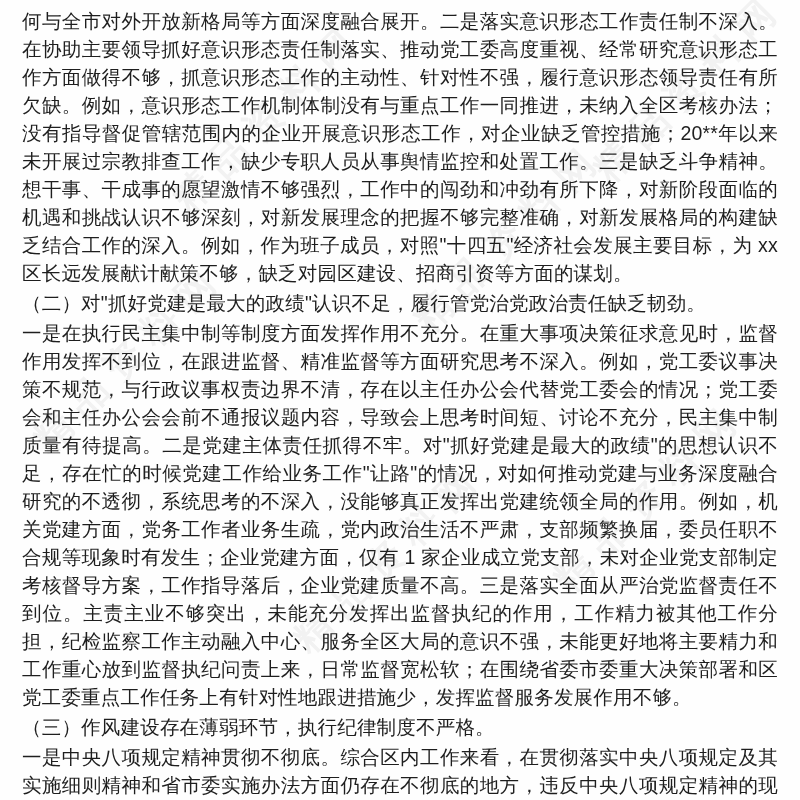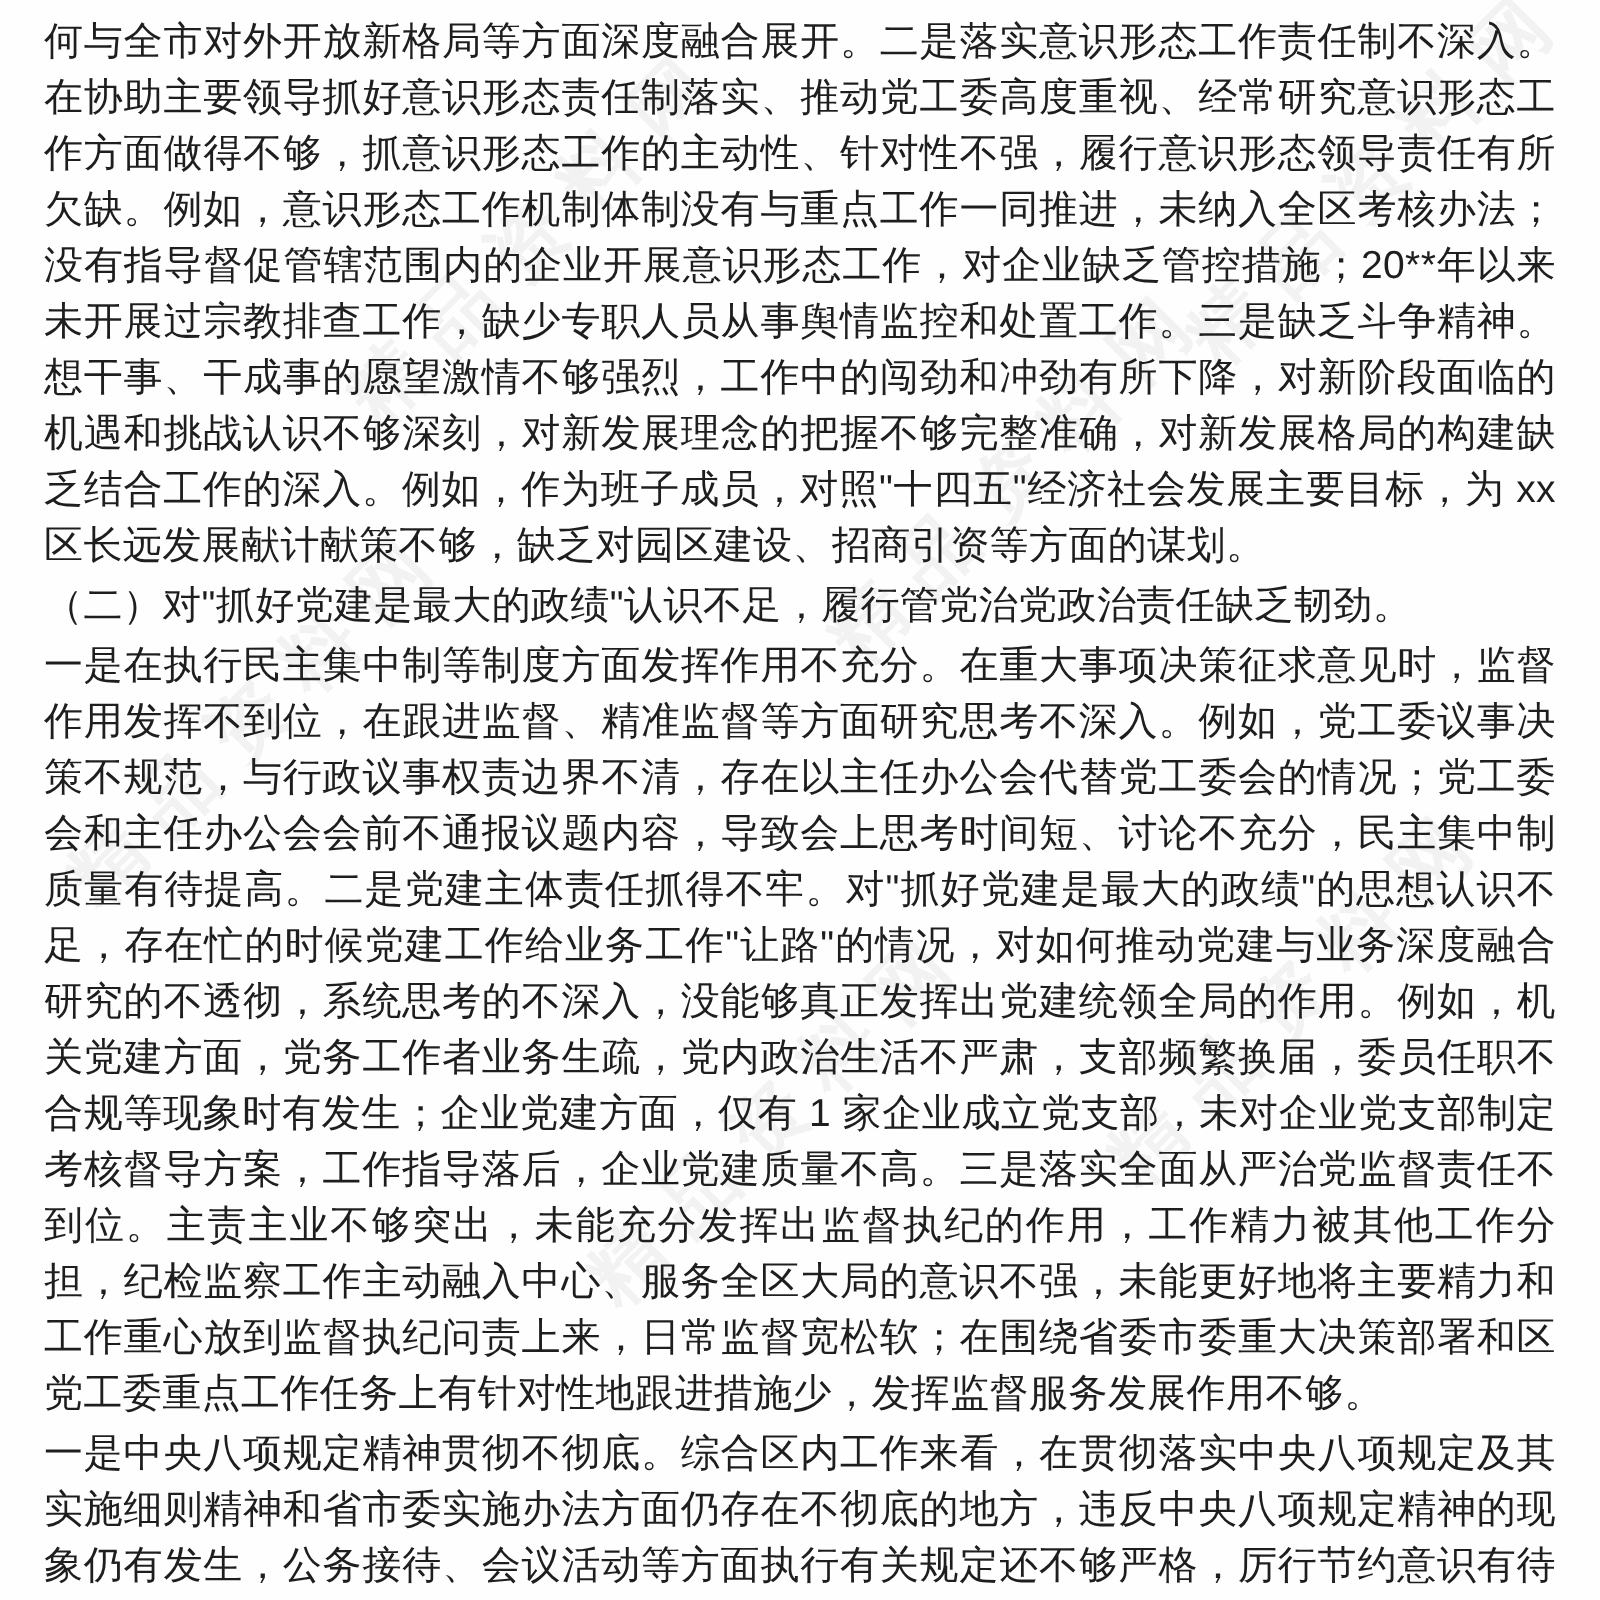--- a/index.html
+++ b/index.html
@@ -71,19 +71,20 @@
     <span class="wm" style="left: 600px; top: 150px;">精品资料网</span>
   </div>
 
   <div class="text-layer">
     <p>何与全市对外开放新格局等方面深度融合展开。二是落实意识形态工作责任制不深入。在协助主要领导抓好意识形态责任制落实、推动党工委高度重视、经常研究意识形态工作方面做得不够，抓意识形态工作的主动性、针对性不强，履行意识形态领导责任有所欠缺。例如，意识形态工作机制体制没有与重点工作一同推进，未纳入全区考核办法；没有指导督促管辖范围内的企业开展意识形态工作，对企业缺乏管控措施；20**年以来未开展过宗教排查工作，缺少专职人员从事舆情监控和处置工作。三是缺乏斗争精神。想干事、干成事的愿望激情不够强烈，工作中的闯劲和冲劲有所下降，对新阶段面临的机遇和挑战认识不够深刻，对新发展理念的把握不够完整准确，对新发展格局的构建缺乏结合工作的深入。例如，作为班子成员，对照"十四五"经济社会发展主要目标，为 xx 区长远发展献计献策不够，缺乏对园区建设、招商引资等方面的谋划。</p>
 
     <p>（二）对"抓好党建是最大的政绩"认识不足，履行管党治党政治责任缺乏韧劲。</p>
 
     <p>一是在执行民主集中制等制度方面发挥作用不充分。在重大事项决策征求意见时，监督作用发挥不到位，在跟进监督、精准监督等方面研究思考不深入。例如，党工委议事决策不规范，与行政议事权责边界不清，存在以主任办公会代替党工委会的情况；党工委会和主任办公会会前不通报议题内容，导致会上思考时间短、讨论不充分，民主集中制质量有待提高。二是党建主体责任抓得不牢。对"抓好党建是最大的政绩"的思想认识不足，存在忙的时候党建工作给业务工作"让路"的情况，对如何推动党建与业务深度融合研究的不透彻，系统思考的不深入，没能够真正发挥出党建统领全局的作用。例如，机关党建方面，党务工作者业务生疏，党内政治生活不严肃，支部频繁换届，委员任职不合规等现象时有发生；企业党建方面，仅有 1 家企业成立党支部，未对企业党支部制定考核督导方案，工作指导落后，企业党建质量不高。三是落实全面从严治党监督责任不到位。主责主业不够突出，未能充分发挥出监督执纪的作用，工作精力被其他工作分担，纪检监察工作主动融入中心、服务全区大局的意识不强，未能更好地将主要精力和工作重心放到监督执纪问责上来，日常监督宽松软；在围绕省委市委重大决策部署和区党工委重点工作任务上有针对性地跟进措施少，发挥监督服务发展作用不够。</p>
 
+    <p>（三）作风建设存在薄弱环节，执行纪律制度不严格。</p>
 
     <p>
       <span>一是中央八项规定精神贯彻不彻底。综合区内工作来看，在贯彻落实中央八项规定及其实施细则精神和省市委实施办法方面仍存在不彻底的地方，违反中央八项规定精神的现象仍有发</span><span>生，公务接待、会议活动等方面执行有关规定还不够严格，厉行节约意识有待增强。</span>
     </p>
   </div>
 
 </div>
 
 </body></html>

